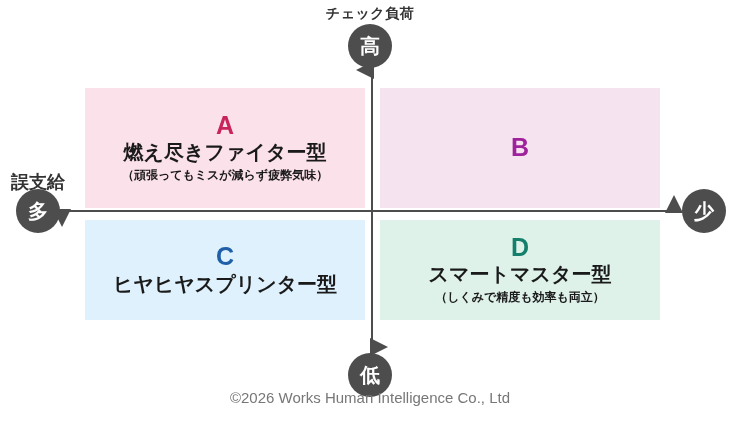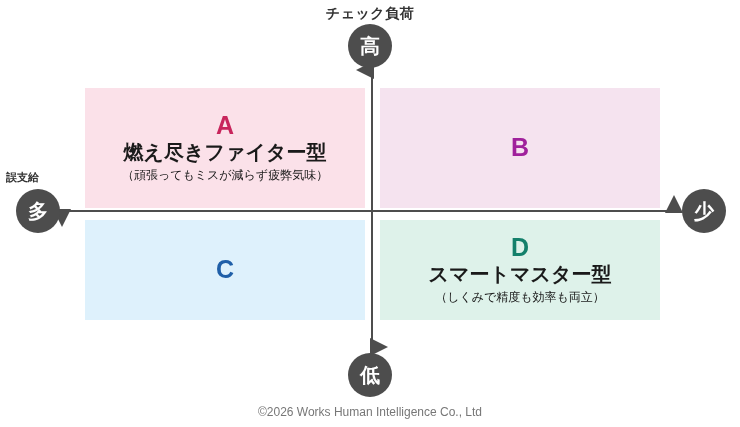--- a/index.html
+++ b/index.html
@@ -31,22 +31,22 @@
     color: #333333;
     letter-spacing: 0.5px;
   }
 
   
   .axis-title-left {
     position: absolute;
     top: 170px;
     left: 6px;
     width: 64px;
-    text-align: left;
-    font-size: 11px;
+    text-align: center;
+    font-size: 18px;
     font-weight: bold;
     color: #333333;
   }
 
   
   .circle-label {
     position: absolute;
     width: 44px;
     height: 44px;
     border-radius: 50%;
@@ -102,35 +102,35 @@
 
   .quad-name {
     font-size: 20px;
     font-weight: bold;
     color: #1a1a1a;
     line-height: 1.25;
     white-space: nowrap;
   }
   .quad-desc {
     font-size: 12px;
-    font-weight: normal;
+    font-weight: bold;
     color: #1a1a1a;
     line-height: 1.3;
     margin-top: 3px;
     white-space: nowrap;
   }
 
   
   .footer {
     position: absolute;
-    bottom: 8px;
+    bottom: 21px;
     left: 0;
     width: 740px;
     text-align: center;
-    font-size: 12px;
+    font-size: 15px;
     color: #777777;
   }
 </style>
 </head>
 <body>
 
 <div class="canvas">
 
   <div class="axis-title-top">チェック負荷</div>
 
@@ -169,20 +169,21 @@
     <div class="quad-name">燃え尽きファイター型</div>
     <div class="quad-desc">（頑張ってもミスが減らず疲弊気味）</div>
   </div>
 
   <div class="quad quad-b">
     <div class="quad-letter letter-b">B</div>
   </div>
 
   <div class="quad quad-c">
     <div class="quad-letter letter-c">C</div>
+    <div class="quad-name">ヒヤヒヤスプリンター型</div>
   </div>
 
   <div class="quad quad-d">
     <div class="quad-letter letter-d">D</div>
     <div class="quad-name">スマートマスター型</div>
     <div class="quad-desc">（しくみで精度も効率も両立）</div>
   </div>
 
   <div class="footer">©2026 Works Human Intelligence Co., Ltd</div>
 

